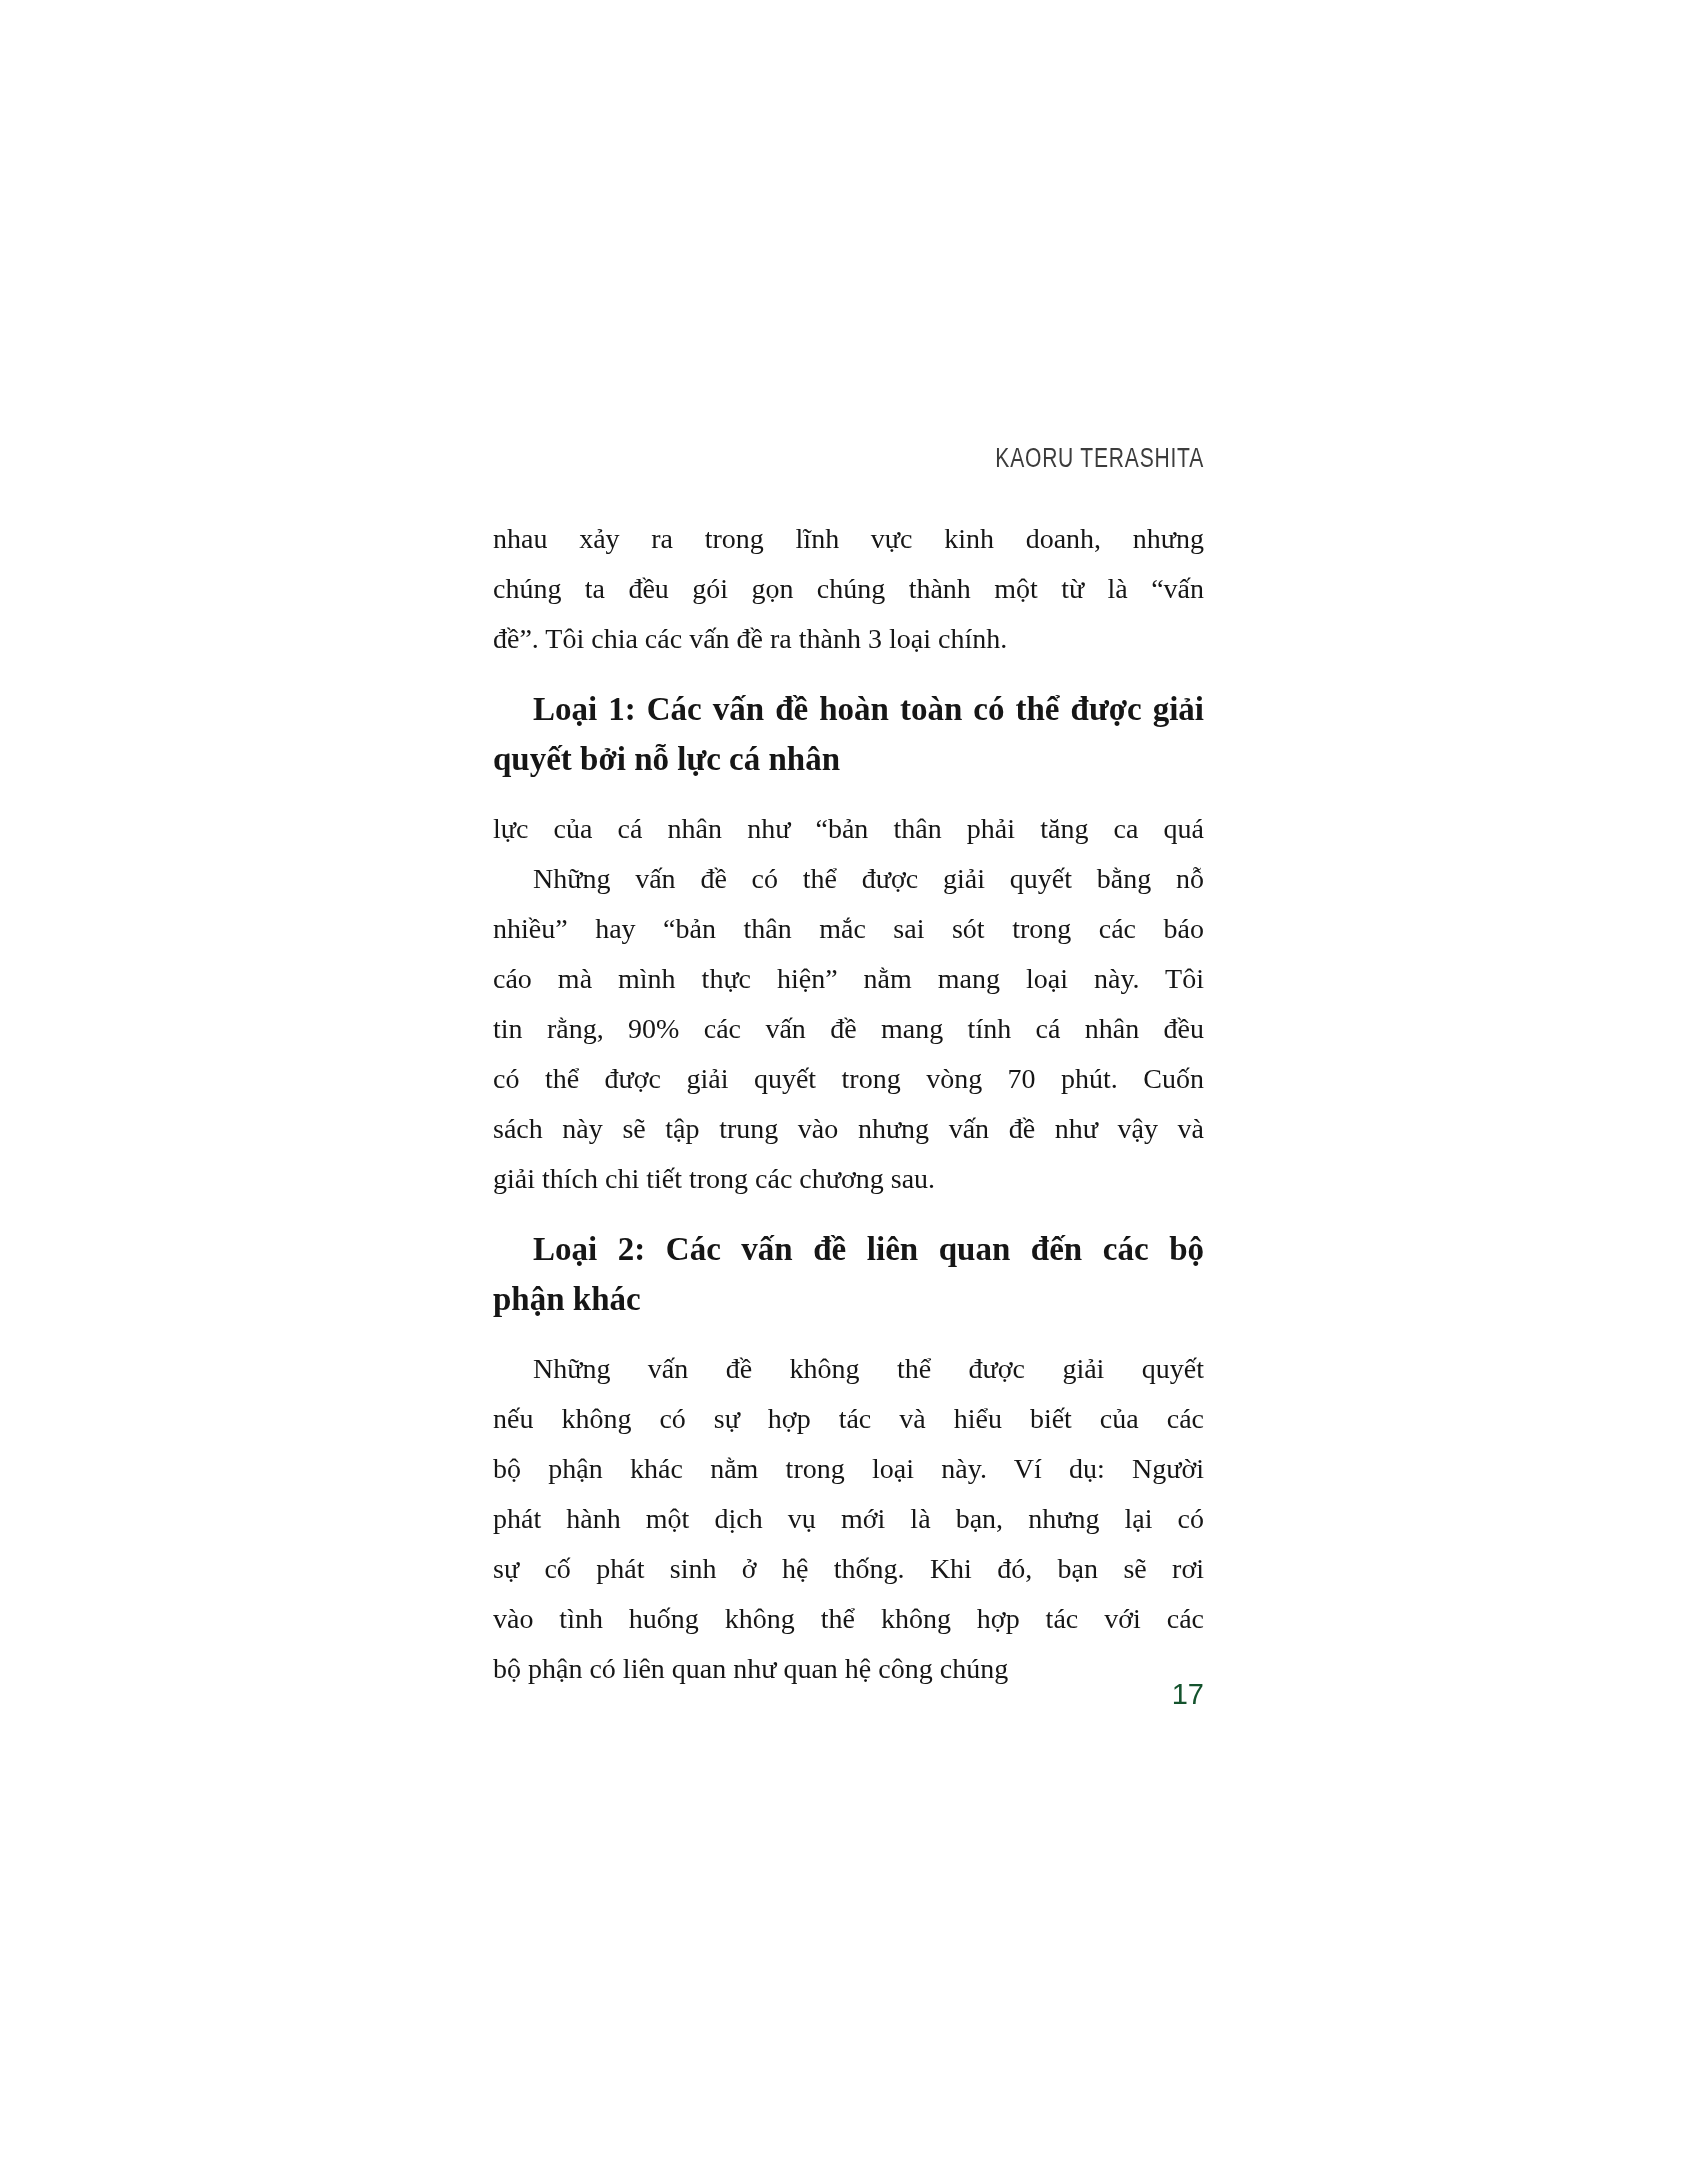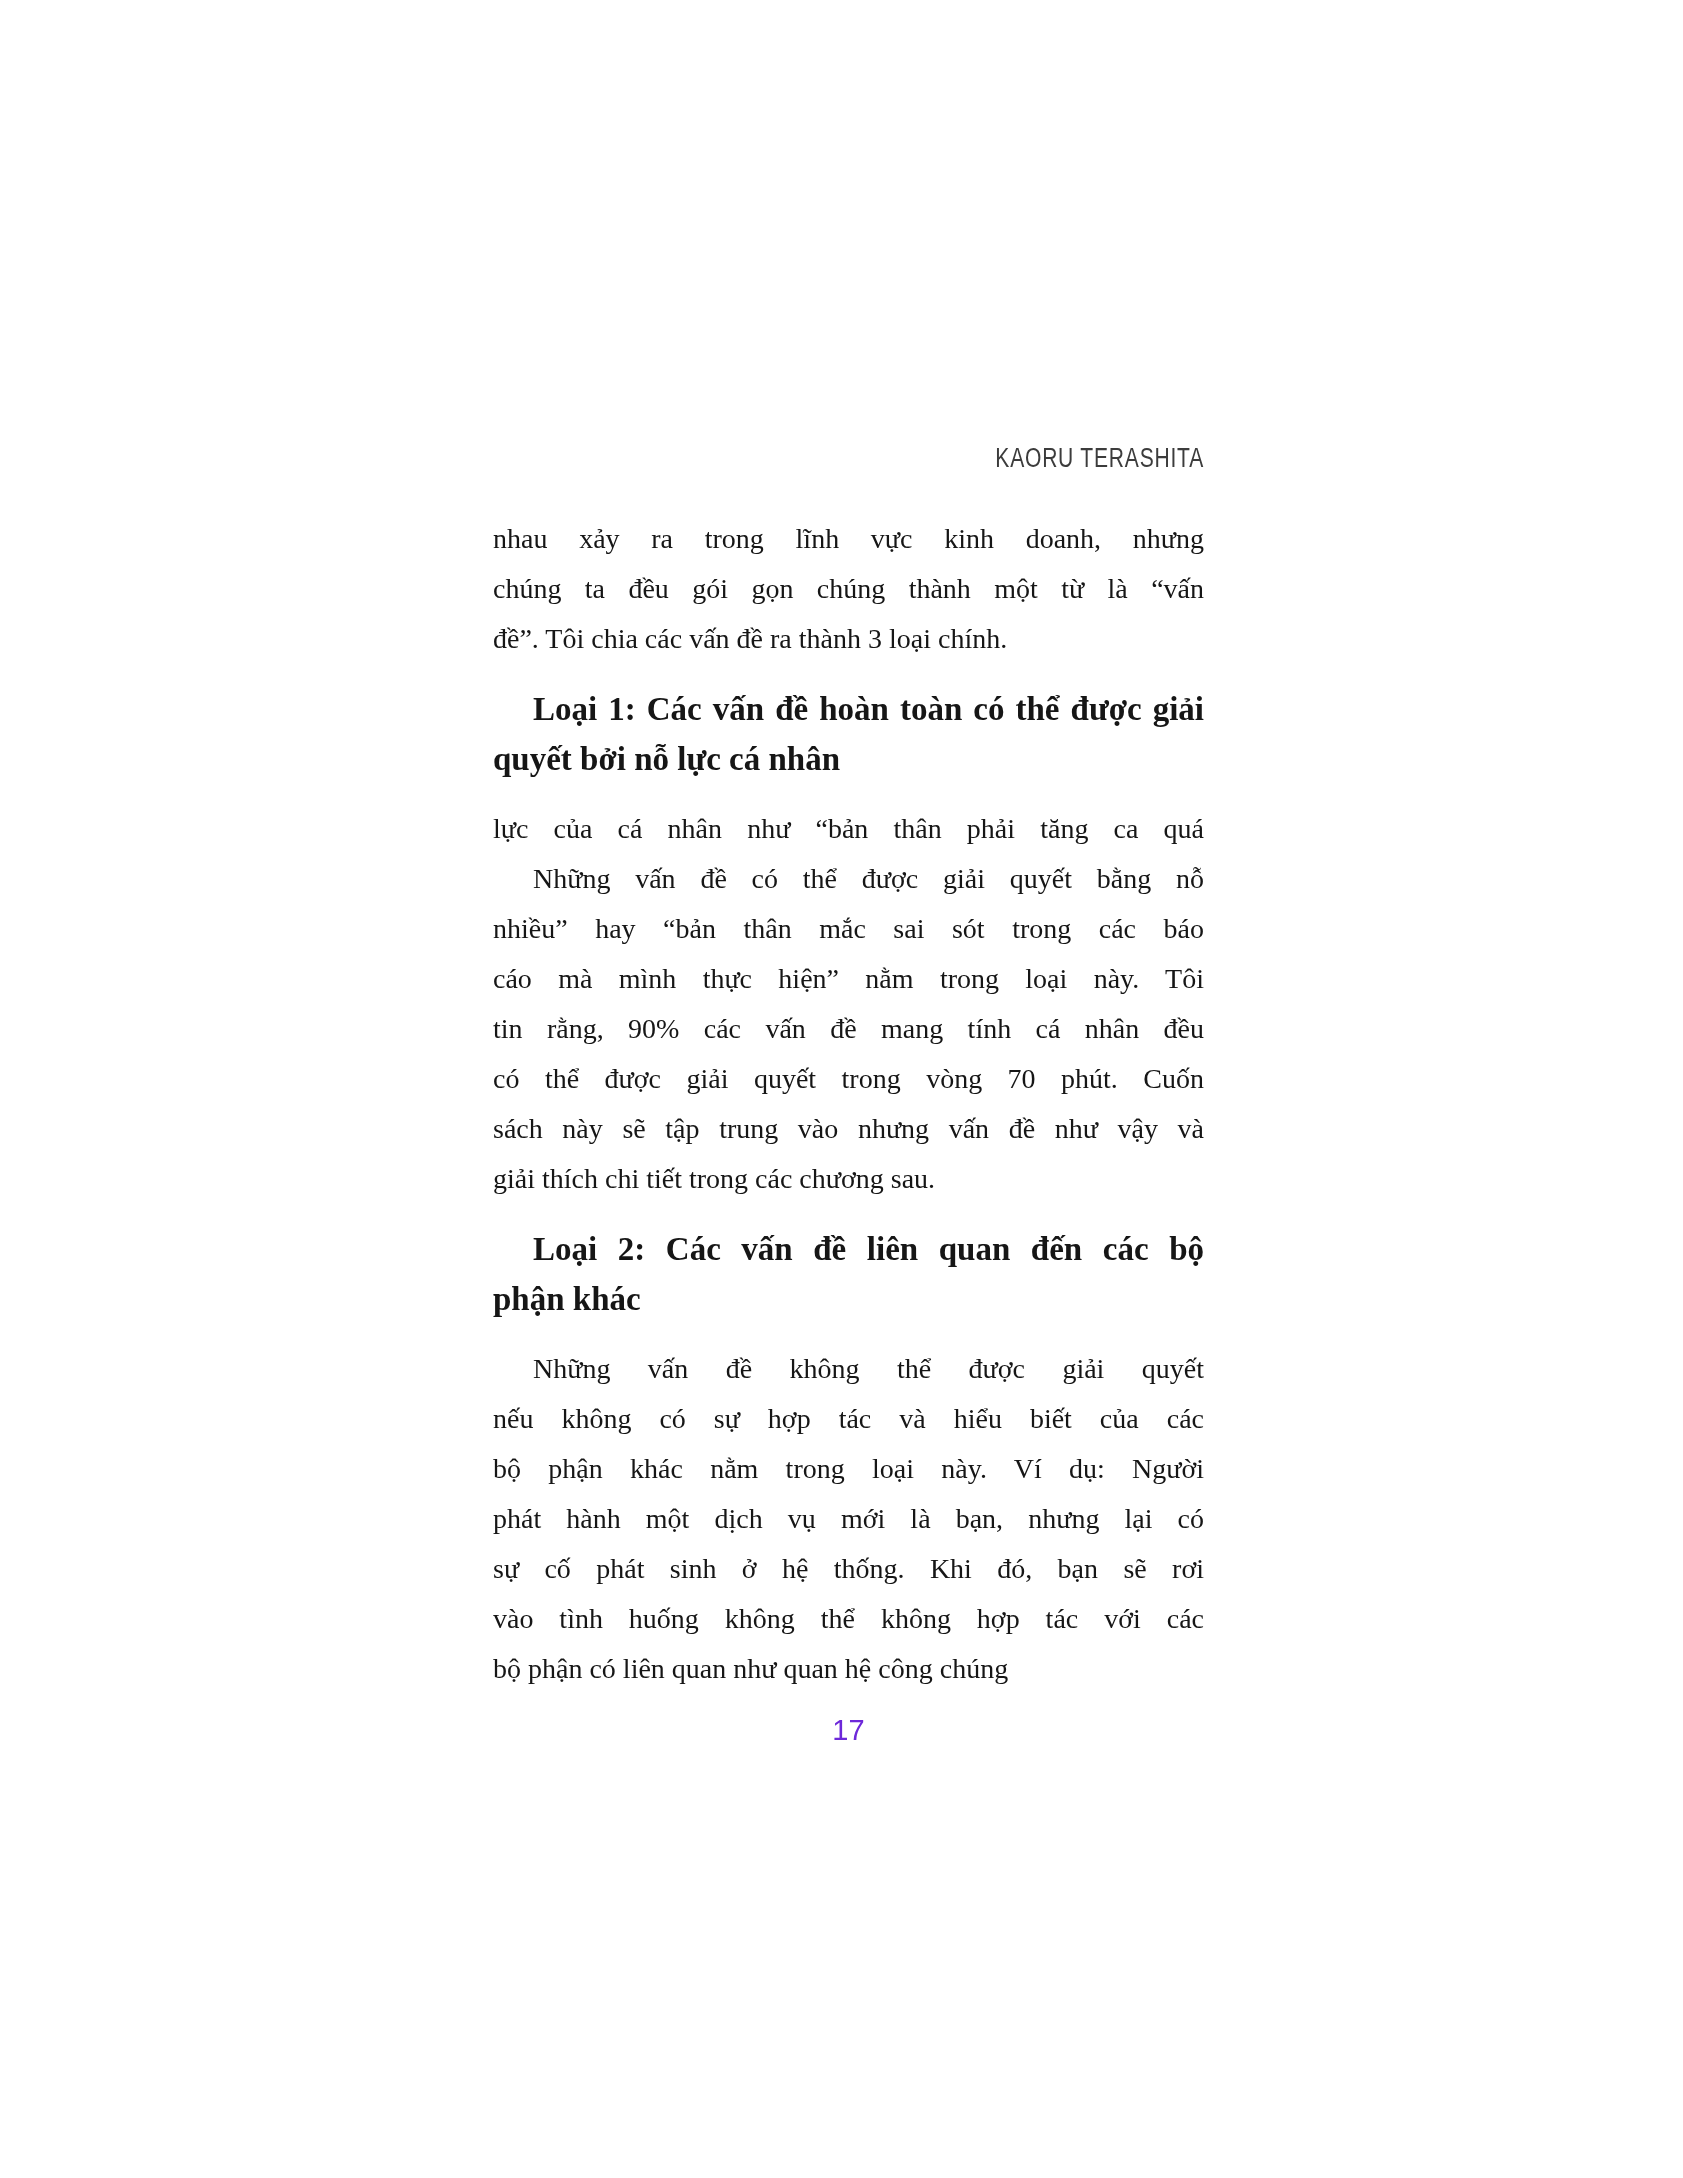--- a/index.html
+++ b/index.html
@@ -56,26 +56,26 @@
   .line.indent {
     padding-left: 40px;
     box-sizing: border-box;
   }
   .line.last {
     text-align-last: left;
   }
   .page-number {
     position: absolute;
     left: 493px;
-    top: 1714px;
+    top: 1678px;
     width: 711px;
-    text-align: center;
+    text-align: right;
     font-family: "Liberation Sans", "DejaVu Sans", sans-serif;
     font-size: 29px;
-    color: #6d28d9;
+    color: #14532d;
   }
 </style>
 </head>
 <body>
 
 <div class="book-page">
 
   <div class="text-column">
 
     <div class="running-header">KAORU TERASHITA</div>
@@ -90,21 +90,21 @@
 
       <div class="block heading">
         <div class="line indent">Loại 1: Các vấn đề hoàn toàn có thể được giải</div>
         <div class="line last">quyết bởi nỗ lực cá nhân</div>
       </div>
 
       <div class="block paragraph">
         <div class="line">lực của cá nhân như “bản thân phải tăng ca quá</div>
         <div class="line indent">Những vấn đề có thể được giải quyết bằng nỗ</div>
         <div class="line">nhiều” hay “bản thân mắc sai sót trong các báo</div>
-        <div class="line">cáo mà mình thực hiện” nằm trong loại này. Tôi</div>
+        <div class="line">cáo mà mình thực hiện” nằm mang loại này. Tôi</div>
         <div class="line">tin rằng, 90% các vấn đề mang tính cá nhân đều</div>
         <div class="line">có thể được giải quyết trong vòng 70 phút. Cuốn</div>
         <div class="line">sách này sẽ tập trung vào nhưng vấn đề như vậy và</div>
         <div class="line last">giải thích chi tiết trong các chương sau.</div>
       </div>
 
       <div class="block heading">
         <div class="line indent">Loại 2: Các vấn đề liên quan đến các bộ</div>
         <div class="line last">phận khác</div>
       </div>

